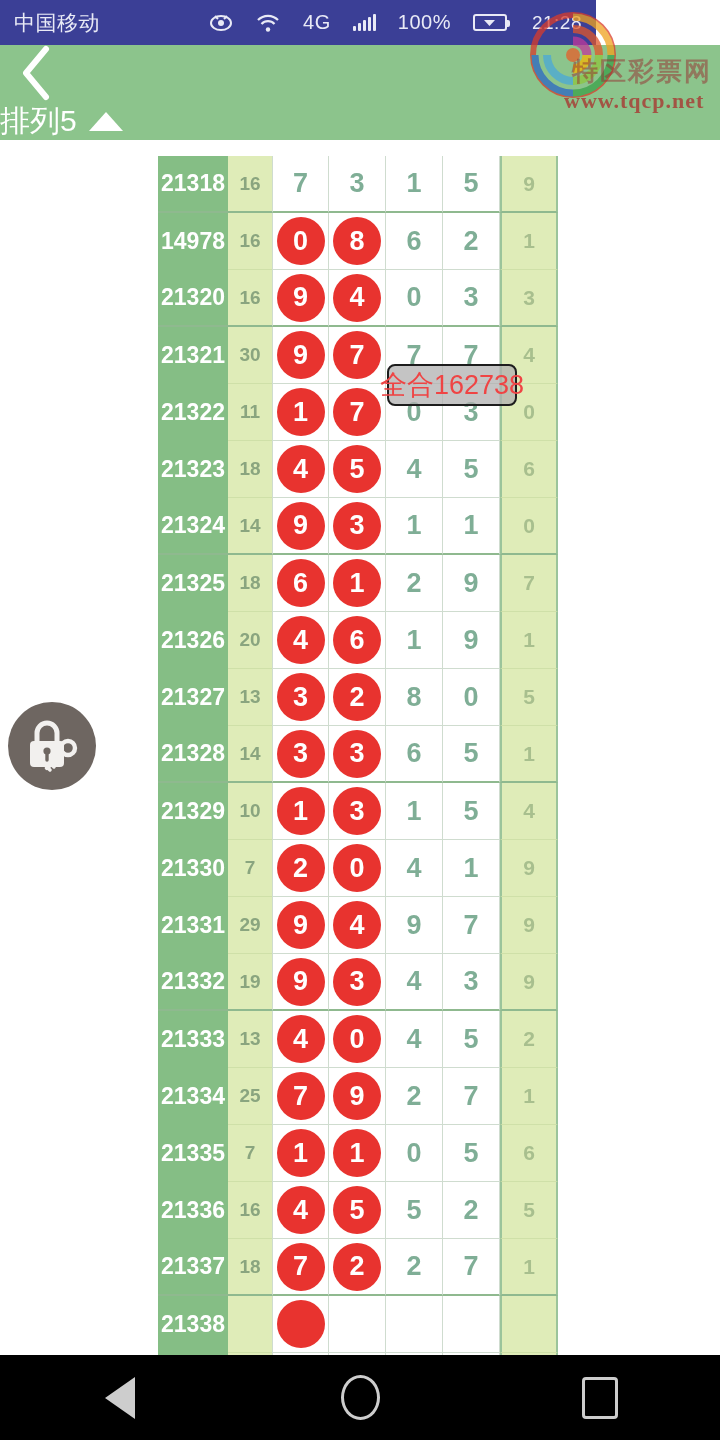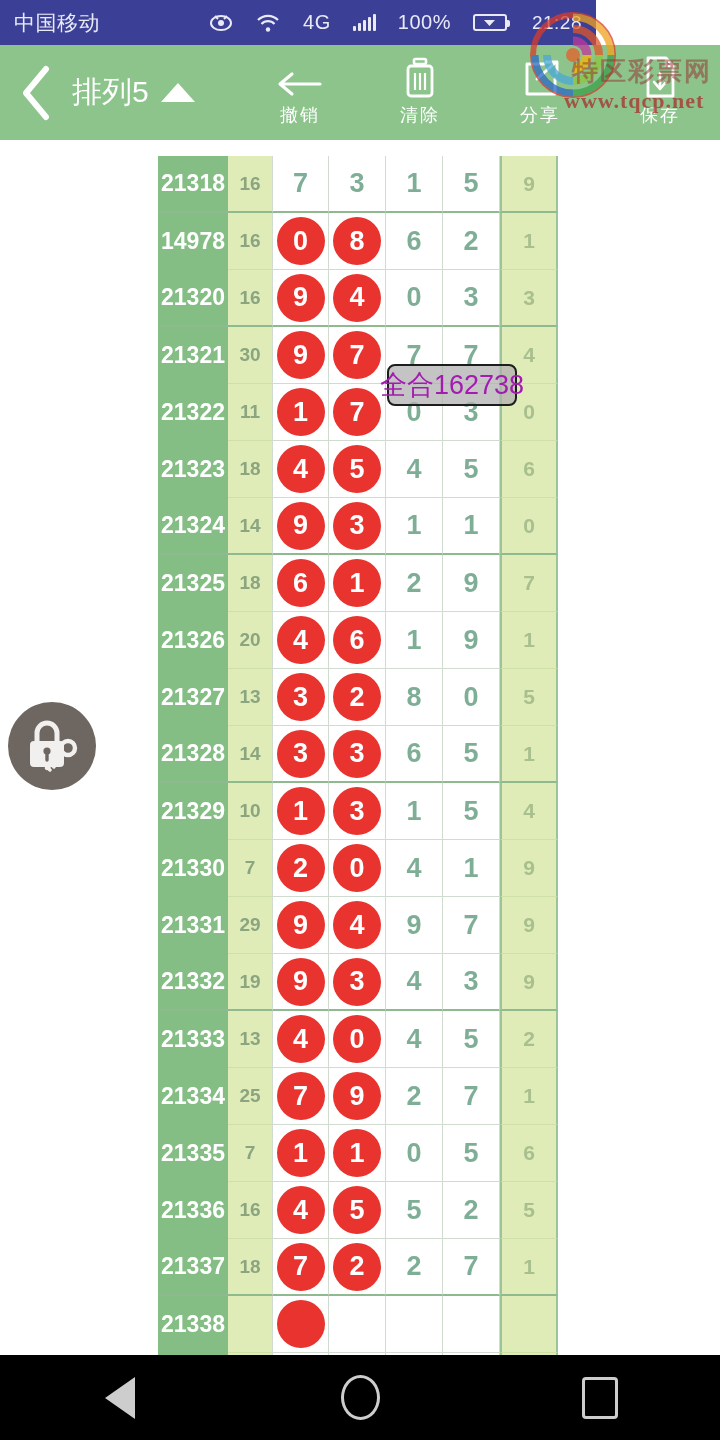--- a/index.html
+++ b/index.html
@@ -28,21 +28,21 @@
   .bars i:nth-child(3){height:11px} .bars i:nth-child(4){height:14px}
   .bars i:nth-child(5){height:17px}
   .batt{ width:34px; height:17px; border:2px solid #e9eaf6; border-radius:3px;
          position:relative; display:flex; align-items:center; justify-content:center;}
   .batt:after{content:""; position:absolute; right:-5px; top:4px; width:3px; height:7px;
          background:#e9eaf6; border-radius:0 2px 2px 0;}
 
   
   .toolbar{
     position:absolute; left:0; top:45px; width:720px; height:95px;
-    background:#8cc48c; color:#ffffff; display:flex; align-items:center;
+    background:#8cc48c; color:#ffffff; display:flex; flex-direction:column;
   }
   .tb-back{ width:72px; height:95px; display:flex; align-items:center; justify-content:center; }
   .tb-title{ display:flex; align-items:center; gap:12px; font-size:30px; padding-right:6px; }
   .tri-up{ width:0;height:0;border-left:17px solid transparent;border-right:17px solid transparent;
            border-bottom:19px solid #ffffff; }
   .tb-actions{ margin-left:auto; display:flex; height:95px; }
   .tb-item{ width:120px; height:95px; display:flex; flex-direction:column;
             align-items:center; justify-content:center; gap:4px; }
   .tb-ico{ height:40px; display:flex; align-items:flex-end; justify-content:center; }
   .tb-lab{ font-size:18px; letter-spacing:2px; }
@@ -78,21 +78,21 @@
 
   
   .ball{ width:48px; height:48px; border-radius:50%; background:#e8332f;
          color:#ffffff; font-size:27px; font-weight:bold;
          display:flex; align-items:center; justify-content:center; z-index:3; }
 
   
   .tip{ position:absolute; z-index:30; background:rgba(175,175,175,.74);
         border:2px solid #1d1d1d; border-radius:8px;
         display:flex; align-items:center; justify-content:center;
-        color:#a21caf; font-size:28px; white-space:nowrap; }
+        color:#ef4444; font-size:28px; white-space:nowrap; }
   .tip-sum{ left:387px; top:224px; width:130px; height:42px; font-size:27px; }
 
   
   .lockbtn{ position:absolute; left:8px; top:702px; width:88px; height:88px;
             border-radius:50%; background:#6e6661;
             display:flex; align-items:center; justify-content:center; z-index:35; }
 
   
   .navbar{ position:absolute; left:0; bottom:0; width:720px; height:85px;
            background:#000000; display:flex; align-items:center; justify-content:space-around; }

